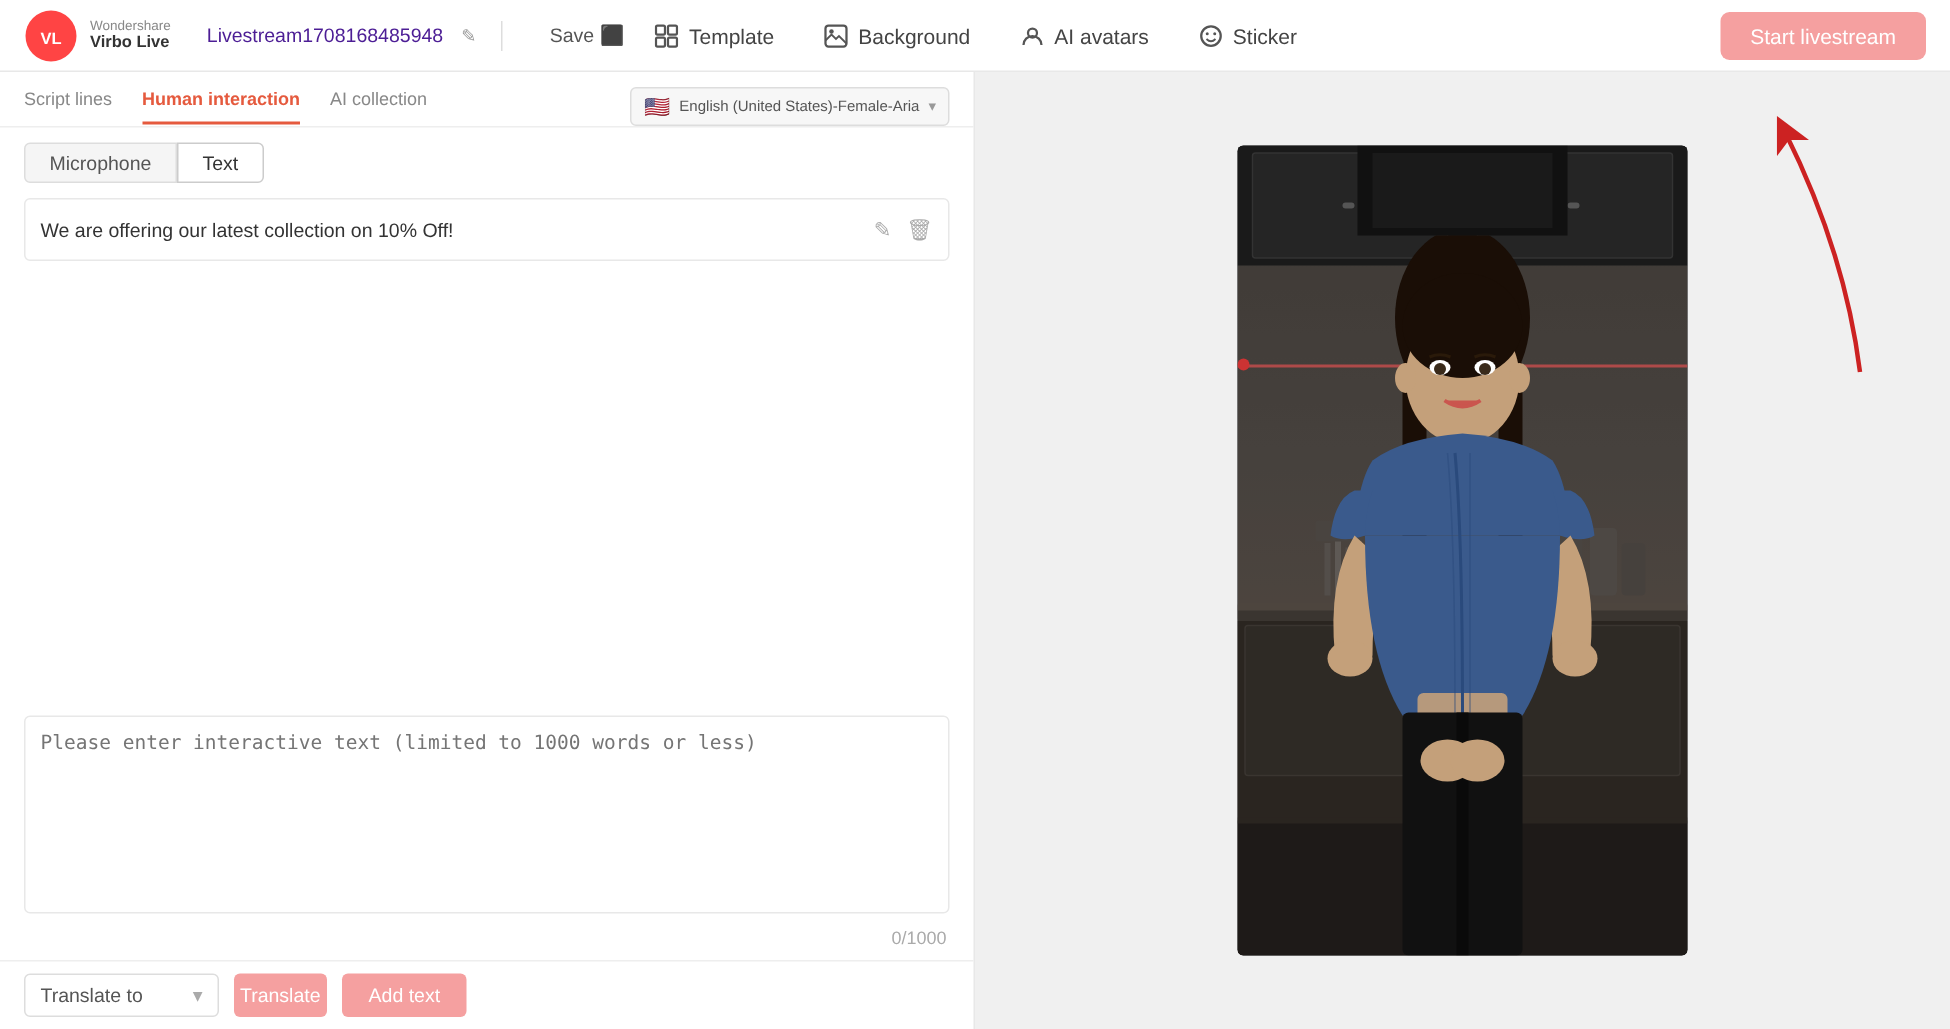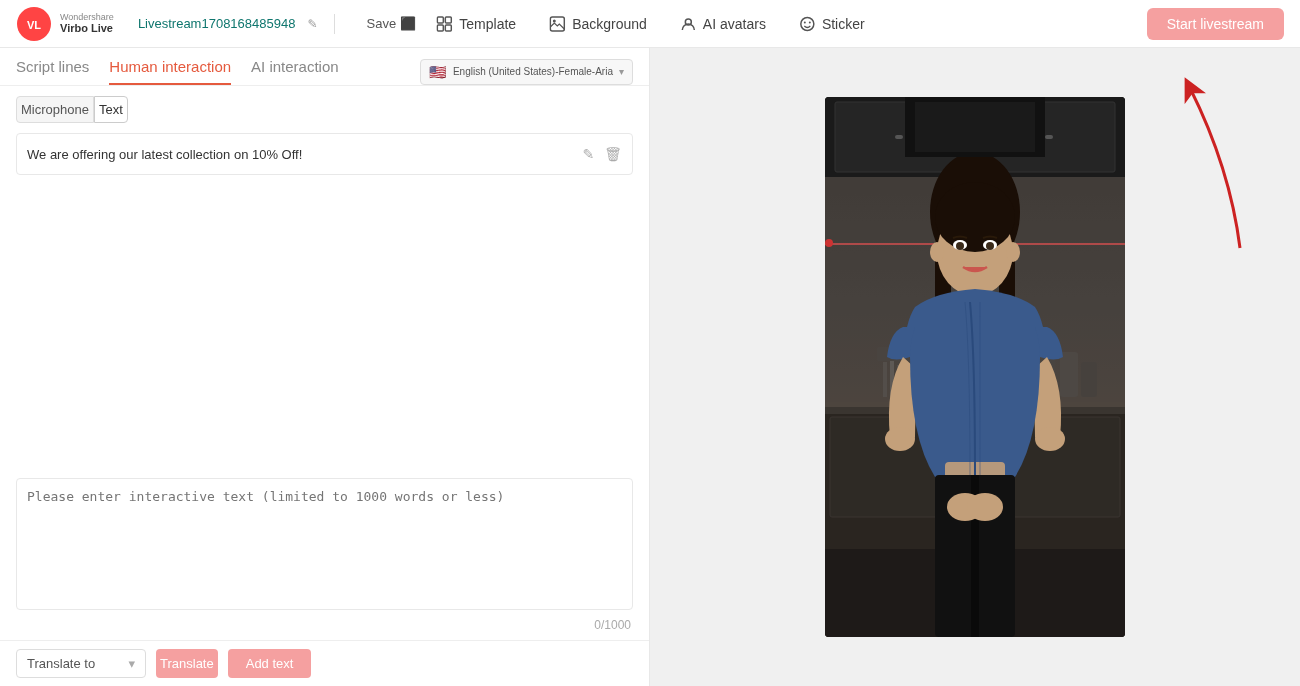--- a/index.html
+++ b/index.html
@@ -96,30 +96,30 @@
 
     
     .tabs-row {
       display: flex;
       align-items: center;
       padding: 10px 16px 0;
       border-bottom: 1px solid #eee;
       gap: 20px;
     }
     .tab-item {
-      font-size: 15px;
+      font-size: 12px;
       color: #888;
       cursor: pointer;
       padding-bottom: 8px;
       border-bottom: 2px solid transparent;
     }
     .tab-item.active {
       color: #e55a3e;
       border-bottom-color: #e55a3e;
-      font-weight: 400;
+      font-weight: 700;
     }
 
     
     .voice-selector {
       display: flex;
       align-items: center;
       gap: 6px;
       margin-left: auto;
       margin-bottom: 8px;
       font-size: 12px;
@@ -134,21 +134,21 @@
 
     
     .sub-tabs-row {
       display: flex;
       align-items: center;
       gap: 0;
       padding: 10px 16px;
     }
     .sub-tab {
       font-size: 13px;
-      padding: 5px 4px;
+      padding: 5px 16px;
       cursor: pointer;
       border: 1px solid #ddd;
       background: #f5f5f5;
       color: #555;
     }
     .sub-tab:first-child { border-radius: 4px 0 0 4px; }
     .sub-tab:last-child { border-radius: 0 4px 4px 0; }
     .sub-tab.active {
       background: #fff;
       color: #333;
@@ -314,21 +314,21 @@
 
   <div class="logo-area">
     <svg class="logo-icon" viewBox="0 0 36 36">
       <circle cx="18" cy="18" r="17" fill="#ff4444"></circle>
       <text x="18" y="23" text-anchor="middle" fill="white" font-size="11" font-weight="bold">VL</text>
     </svg>
     <div style="display:flex;flex-direction:column;line-height:1.2;">
       <span style="font-size:9px;color:#888;">Wondershare</span>
       <span style="font-size:11px;color:#333;font-weight:600;">Virbo Live</span>
     </div>
-    <span style="font-size:13px;color:#0f766e;margin-left:16px;">Livestream1708168485948</span>
+    <span style="font-size:13px;color:#4c1d95;margin-left:16px;">Livestream1708168485948</span>
     <span style="color:#999;font-size:12px;margin-left:4px;cursor:pointer;">✎</span>
     <div class="divider-v"></div>
     <button class="save-btn">
       <span>Save</span>
       <span style="font-size:13px;">⬛</span>
     </button>
   </div>
 
   <nav class="header-nav">
     <a class="nav-item">
@@ -377,21 +377,21 @@
   <button class="start-btn" style="margin-left:auto;">Start livestream</button>
 </div>
 
 <div class="main-layout">
 
   <div class="left-panel">
 
     <div class="tabs-row">
       <span class="tab-item">Script lines</span>
       <span class="tab-item active">Human interaction</span>
-      <span class="tab-item">AI interaction</span>
+      <span class="tab-item">AI collection</span>
 
       <div class="voice-selector" style="margin-left:auto;margin-bottom:0;">
         <span class="flag-emoji">🇺🇸</span>
         <span style="font-size:10px;">English (United States)-Female-Aria</span>
         <span style="font-size:10px;color:#999;">▾</span>
       </div>
     </div>
 
     <div class="sub-tabs-row">
       <button class="sub-tab">Microphone</button>

